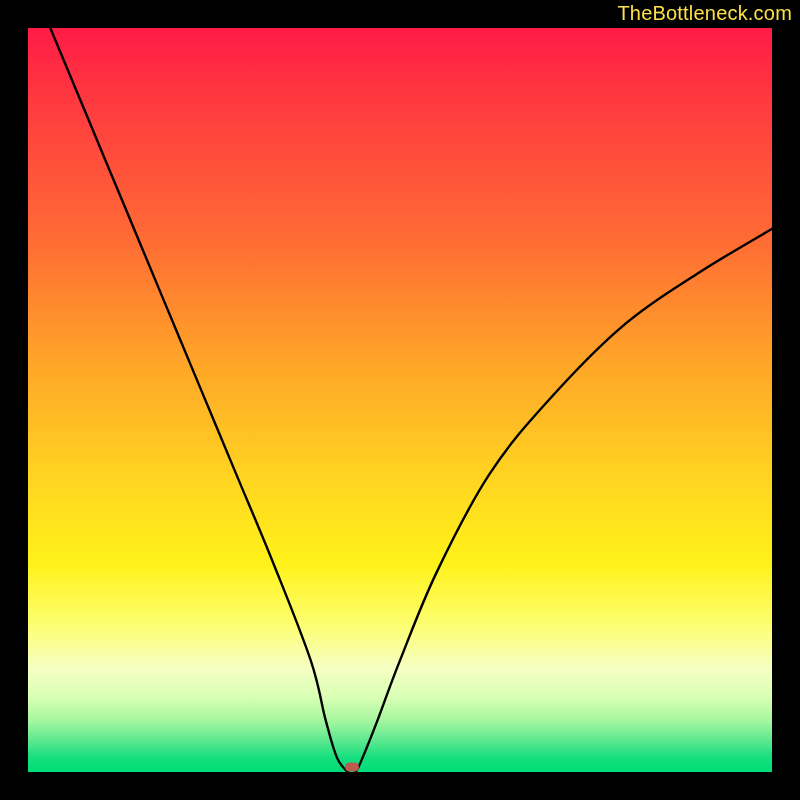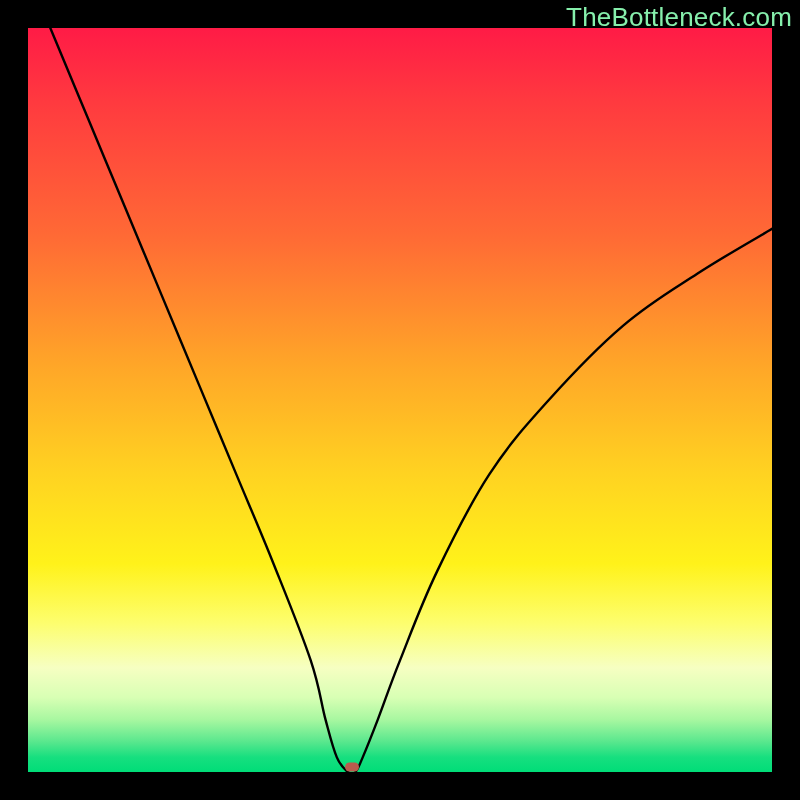--- a/index.html
+++ b/index.html
@@ -49,22 +49,22 @@
   .curve-svg {
     position: absolute;
     inset: 0;
     width: 100%;
     height: 100%;
   }
   .watermark {
     position: absolute;
     top: 2px;
     right: 8px;
-    color: #86efac;
-    font-size: 26px;
+    color: #fde047;
+    font-size: 20px;
     letter-spacing: 0.2px;
     user-select: none;
     pointer-events: none;
     margin-left: 28px;
   }
   .marker {
     position: absolute;
     width: 14px;
     height: 9px;
     border-radius: 5px;

